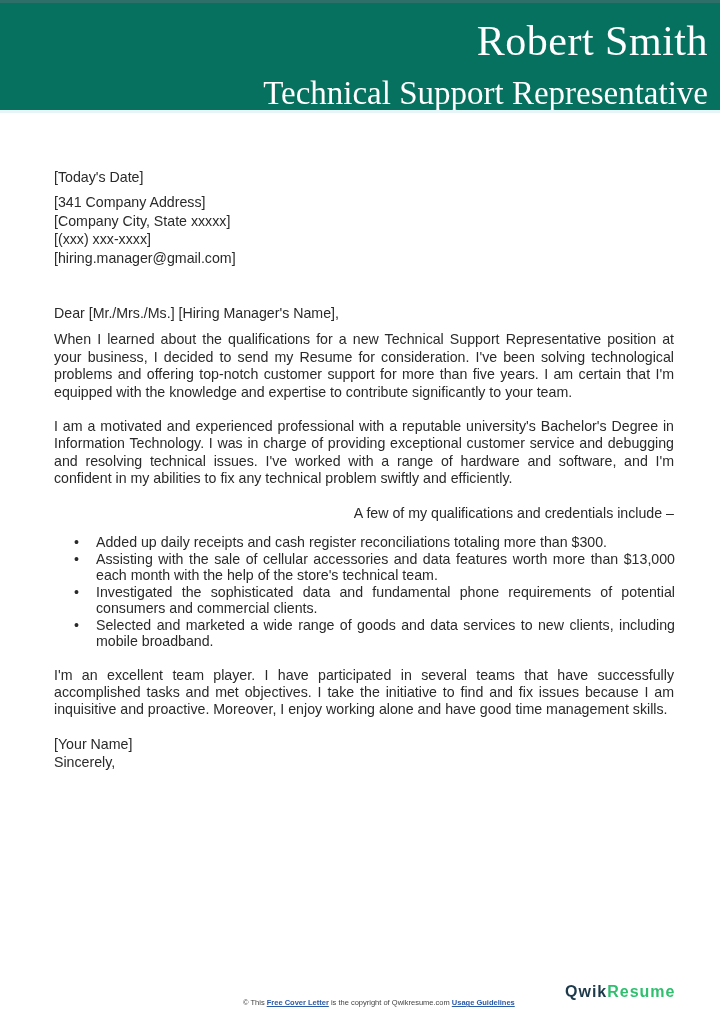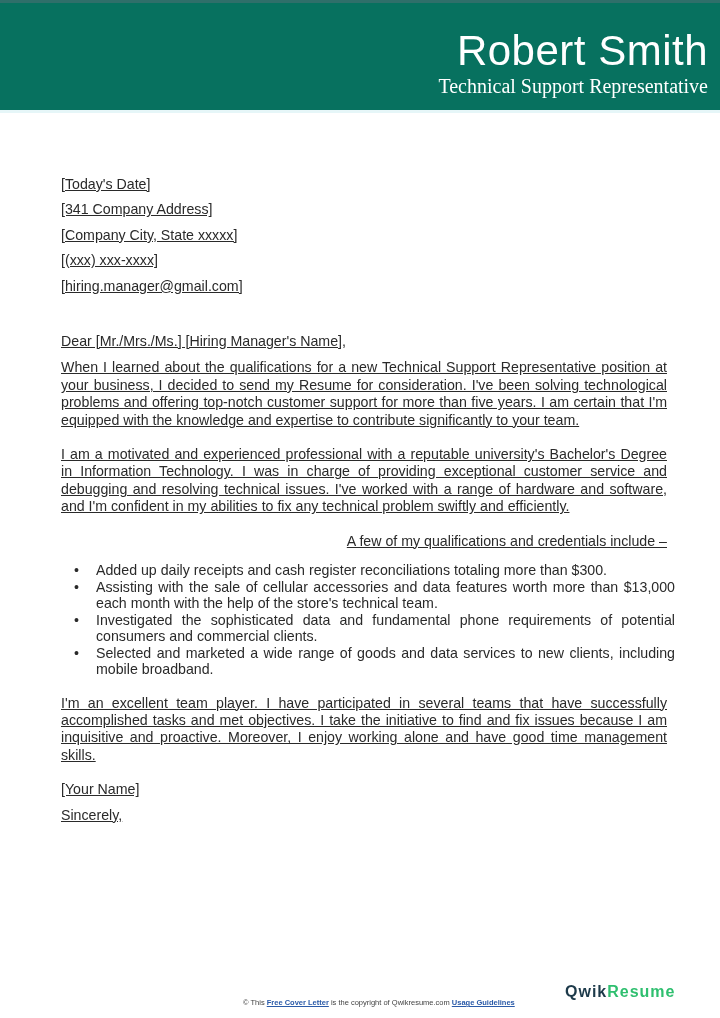--- a/index.html
+++ b/index.html
@@ -27,48 +27,47 @@
     .header-underline {
       position: absolute;
       left: 0; top: 110px;
       width: 720px;
       height: 3px;
       background: #e6f6f8;
     }
     .name {
       position: absolute;
       right: 12px;
-      top: 24px;
-      font-family: Liberation Sans, sans-serif;
+      top: 14px;
+      font-family: Liberation Serif, serif;
       font-size: 42px;
       color: #ffffff;
       letter-spacing: 0.5px;
       white-space: nowrap;
     }
     .title {
       position: absolute;
       right: 12px;
       top: 72px;
       font-family: "Liberation Serif", "DejaVu Serif", serif;
-      font-size: 20px;
+      font-size: 33px;
       color: #ffffff;
       white-space: nowrap;
     }
     .letter {
       position: absolute;
       left: 53px;
       top: 168px;
       width: 622px;
       font-size: 14.2px;
       line-height: 17.4px;
       color: #2a2a2a;
     }
     .letter p {
-      margin: 8px;
-      text-decoration: underline;
+      margin: 1px;
     }
     .date { margin-bottom: 8px !important; }
     .addr-block { margin-bottom: 38px; }
     .salutation { margin-bottom: 9px !important; }
     .para {
       text-align: justify;
       margin-bottom: 17px !important;
     }
     .qual-intro { margin-bottom: 12px !important; text-align: right; }
     ul.quals {

